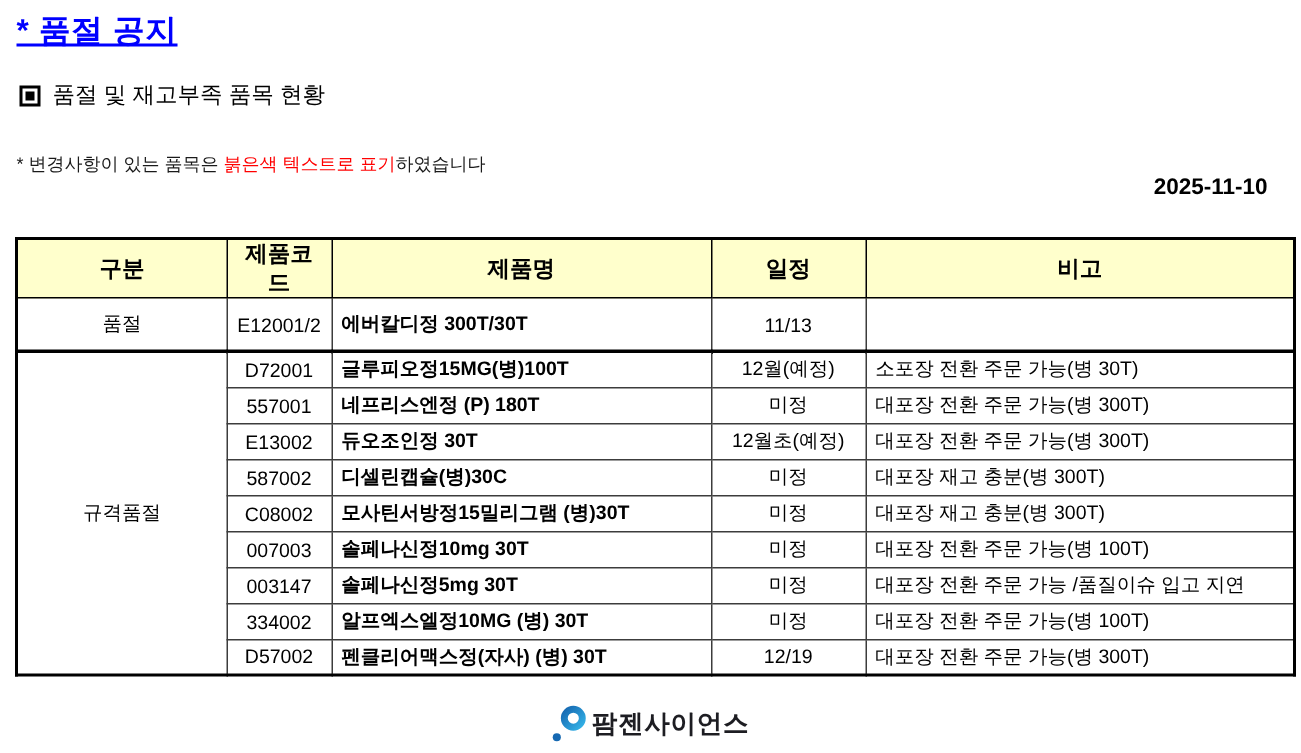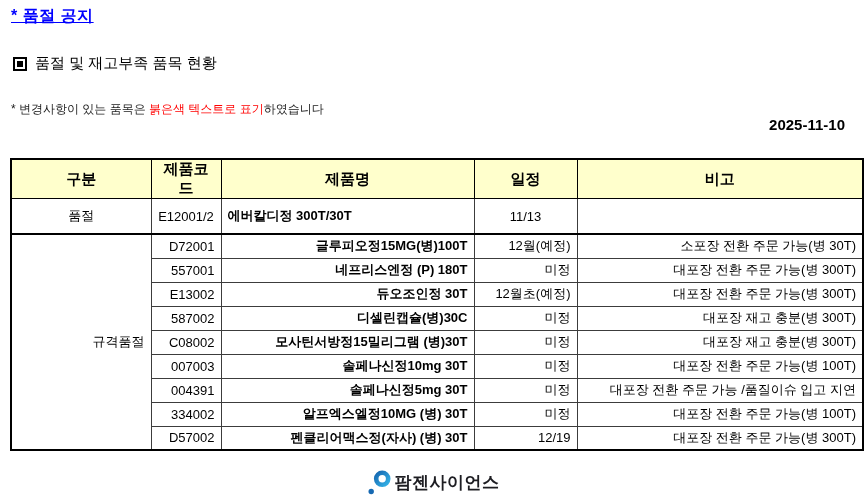--- a/index.html
+++ b/index.html
@@ -14,21 +14,21 @@
   }
   *{box-sizing:border-box;}
   html,body{margin:0;padding:0;}
   body{
     width:867px;height:502px;position:relative;background:#ffffff;
     font-family:"Liberation Sans","DejaVu Sans",sans-serif;color:#000;
     overflow:hidden;
   }
   .page-title{
     position:absolute;left:11px;top:6px;
-    font-size:16px;font-weight:bold;color:var(--title-blue);
+    font-size:21px;font-weight:bold;color:var(--title-blue);
     text-decoration:underline;letter-spacing:0.5px;text-align:center;
   }
   .subtitle{
     position:absolute;left:13px;top:54px;
     font-size:15px;font-weight:normal;display:flex;align-items:center;gap:8px;
   }
   .sq-icon{
     width:14px;height:14px;border:2px solid #000;
     display:inline-flex;align-items:center;justify-content:center;flex:0 0 auto;
   }
@@ -47,21 +47,21 @@
   table.t1{top:158px;}
   table.t2{top:233px;}
   table.sheet th{
     background:var(--header-bg);border:1px solid var(--border-dark);
     font-size:15px;font-weight:bold;height:33px;padding:0 12px;
   }
   table.sheet td{
     border:1px solid var(--border-inner);font-size:13px;height:36px;
     padding:0 6px;white-space:nowrap;overflow:hidden;background:#fff;
   }
-  table.t2 td{height:24px;text-align:right;}
+  table.t2 td{height:24px;}
   td.cat{background:var(--category-bg);text-align:center;font-size:14px;border-right:1px solid var(--border-dark);}
   td.code{text-align:center;font-size:13px;}
   td.name{text-align:left;font-weight:bold;}
   td.sched{text-align:center;}
   td.remark{text-align:left;}
   .footer{
     position:absolute;left:0;right:0;top:469px;
     display:flex;align-items:center;justify-content:center;gap:3px;
   }
   .logo-text{
@@ -150,21 +150,21 @@
         <td class="sched">미정</td>
         <td class="remark">대포장 재고 충분(병 300T)</td>
       </tr>
       <tr>
         <td class="code">007003</td>
         <td class="name">솔페나신정10mg 30T</td>
         <td class="sched">미정</td>
         <td class="remark">대포장 전환 주문 가능(병 100T)</td>
       </tr>
       <tr>
-        <td class="code">004391</td>
+        <td class="code">003147</td>
         <td class="name">솔페나신정5mg 30T</td>
         <td class="sched">미정</td>
         <td class="remark">대포장 전환 주문 가능 /품질이슈 입고 지연</td>
       </tr>
       <tr>
         <td class="code">334002</td>
         <td class="name">알프엑스엘정10MG (병) 30T</td>
         <td class="sched">미정</td>
         <td class="remark">대포장 전환 주문 가능(병 100T)</td>
       </tr>

